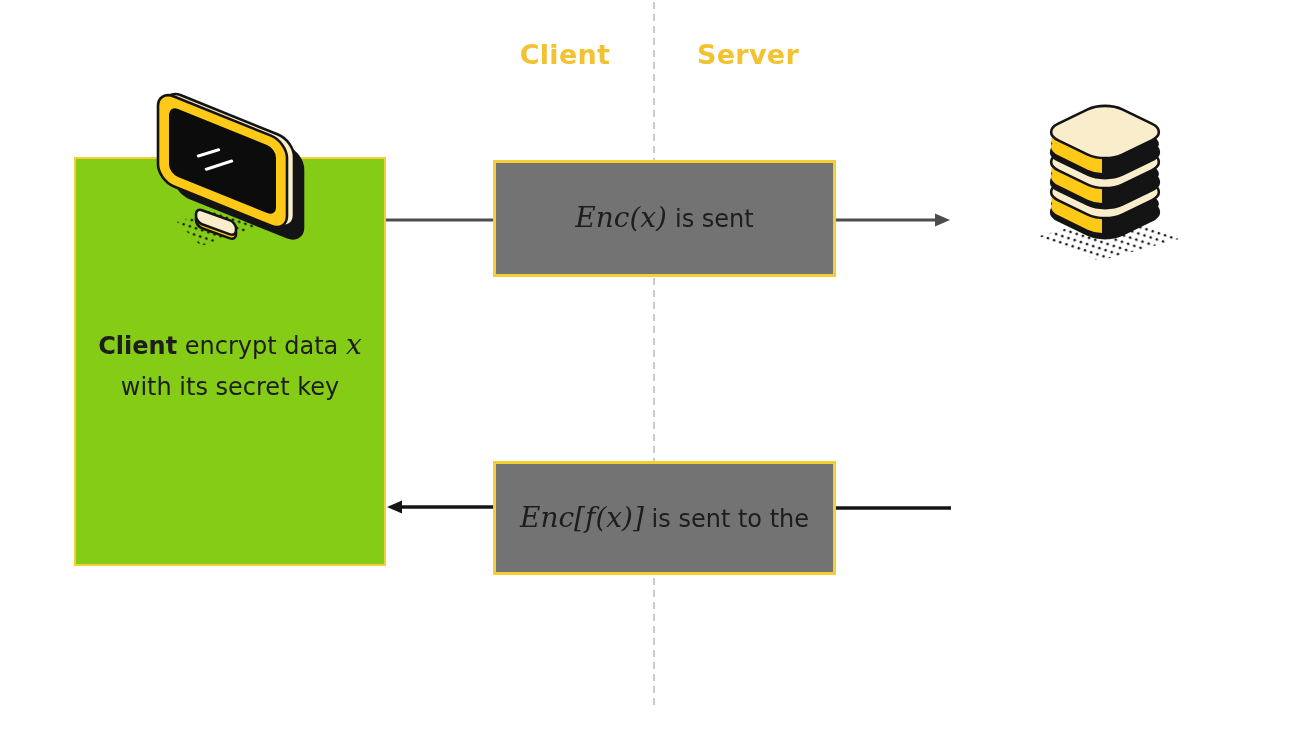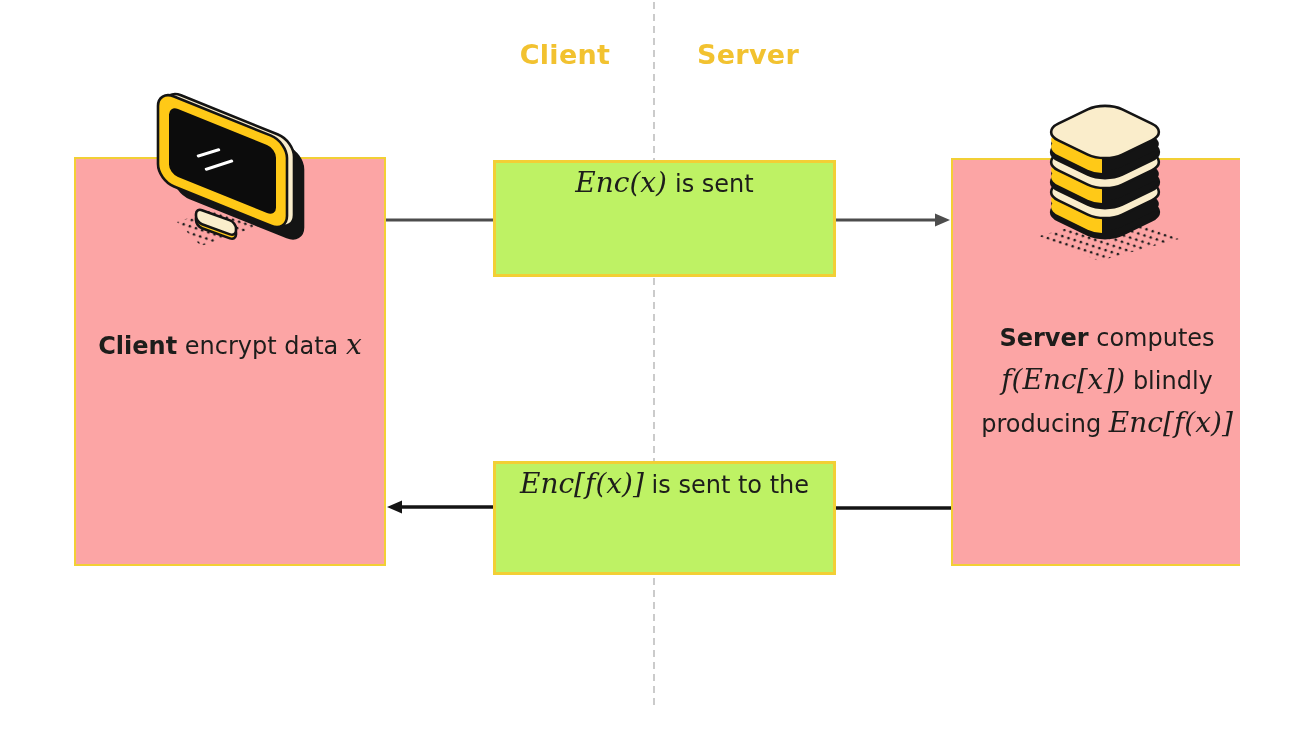--- a/index.html
+++ b/index.html
@@ -23,28 +23,28 @@
     position:absolute;left:653px;top:2px;width:2px;height:705px;z-index:0;
     background:repeating-linear-gradient(to bottom,var(--divider_grey) 0 7px,transparent 7px 12px);
   }
   .col-label{
     position:absolute;top:39px;width:140px;text-align:center;z-index:1;
     font-size:27px;font-weight:bold;color:var(--column_label_gold);letter-spacing:.3px;
   }
   .col-label.client{left:495px;}
   .col-label.server{left:678px;}
   .panel{
-    position:absolute;background:#fca5a5;border:2px solid var(--box_border_yellow);
+    position:absolute;background:#84cc16;border:2px solid var(--box_border_yellow);
     box-sizing:border-box;text-align:center;font-size:24px;line-height:41px;z-index:2;
   }
   .panel.client-panel{left:74px;top:157px;width:312px;height:409px;padding-top:165px;}
   .panel.server-panel{left:951px;top:158px;width:312px;height:408px;padding-top:158px;}
   .msg{
-    position:absolute;background:#bef264;border:3px solid var(--box_border_yellow);
-    box-sizing:border-box;display:flex;flex-direction:row;justify-content:center;
+    position:absolute;background:#737373;border:3px solid var(--box_border_yellow);
+    box-sizing:border-box;display:flex;flex-direction:column;justify-content:center;
     text-align:center;font-size:24px;line-height:40px;z-index:2;
   }
   .msg-top{left:493px;top:160px;width:343px;height:117px;}
   .msg-bottom{left:493px;top:461px;width:343px;height:114px;}
   .math{font-family:"DejaVu Serif","Liberation Serif",serif;font-style:italic;font-size:28px;}
   .gap{margin-left:8px;}
   b{font-weight:bold;}
   svg.arrow{position:absolute;z-index:1;overflow:visible;}
   svg.icon{position:absolute;z-index:4;overflow:visible;}
   .stroke-grey{stroke:var(--arrow_grey);stroke-width:3;}
@@ -76,27 +76,23 @@
   <svg class="arrow" style="left:836px;top:503px" width="115" height="10">
     <line x1="0" y1="5" x2="115" y2="5" class="stroke-black"></line>
   </svg>
   <svg class="arrow" style="left:386px;top:499px" width="107" height="16">
     <path d="M16,1.5 L1,8 L16,14.5 Z" class="fill-black"></path>
     <line x1="12" y1="8" x2="107" y2="8" class="stroke-black"></line>
   </svg>
 
   <div class="panel client-panel">
     <div><b>Client</b><span> encrypt data </span><span class="math">x</span></div>
+    <div>with its secret key</div>
   </div>
 
-  <div class="panel server-panel">
-    <div><b>Server</b><span> computes</span></div>
-    <div><span class="math">f(Enc[x])</span><span> blindly</span></div>
-    <div><span>producing </span><span class="math">Enc[f(x)]</span></div>
-  </div>
 
   <div class="msg msg-top">
     <div><span class="math">Enc(x)</span><span class="gap">is sent</span></div>
   </div>
 
   <div class="msg msg-bottom">
     <div><span class="math">Enc[f(x)]</span><span> is sent to the</span></div>
   </div>
 
   <svg class="icon" style="left:136px;top:70px" width="178" height="188" viewBox="0 0 178 188">

